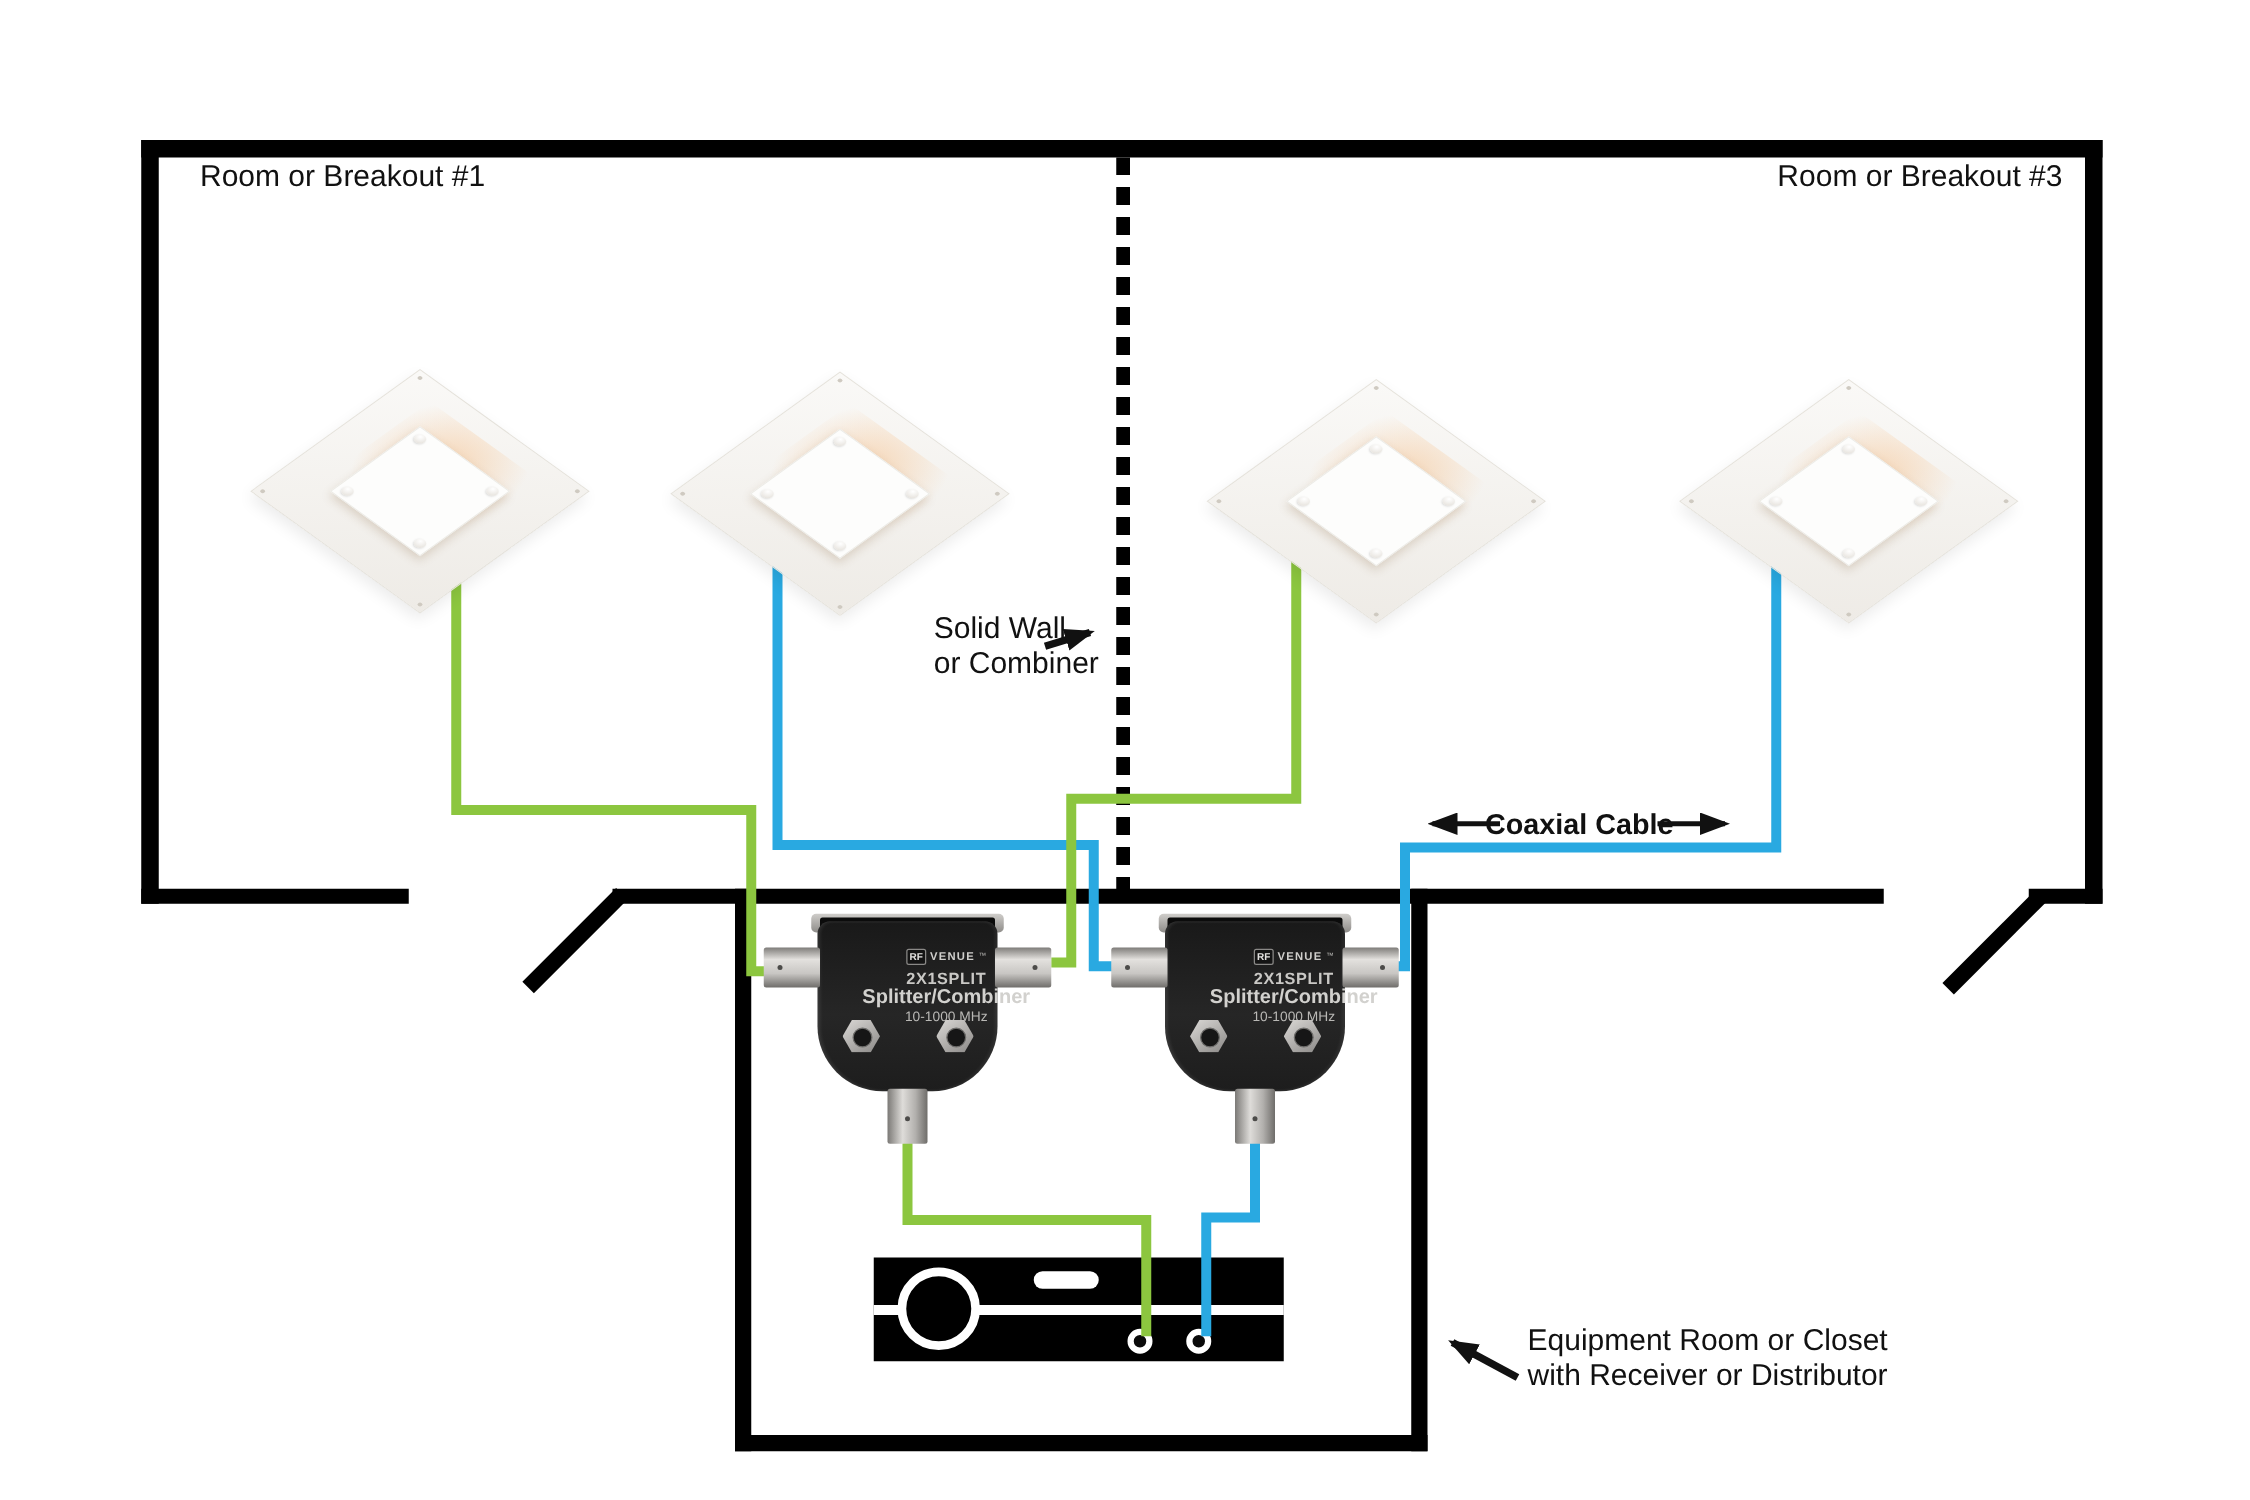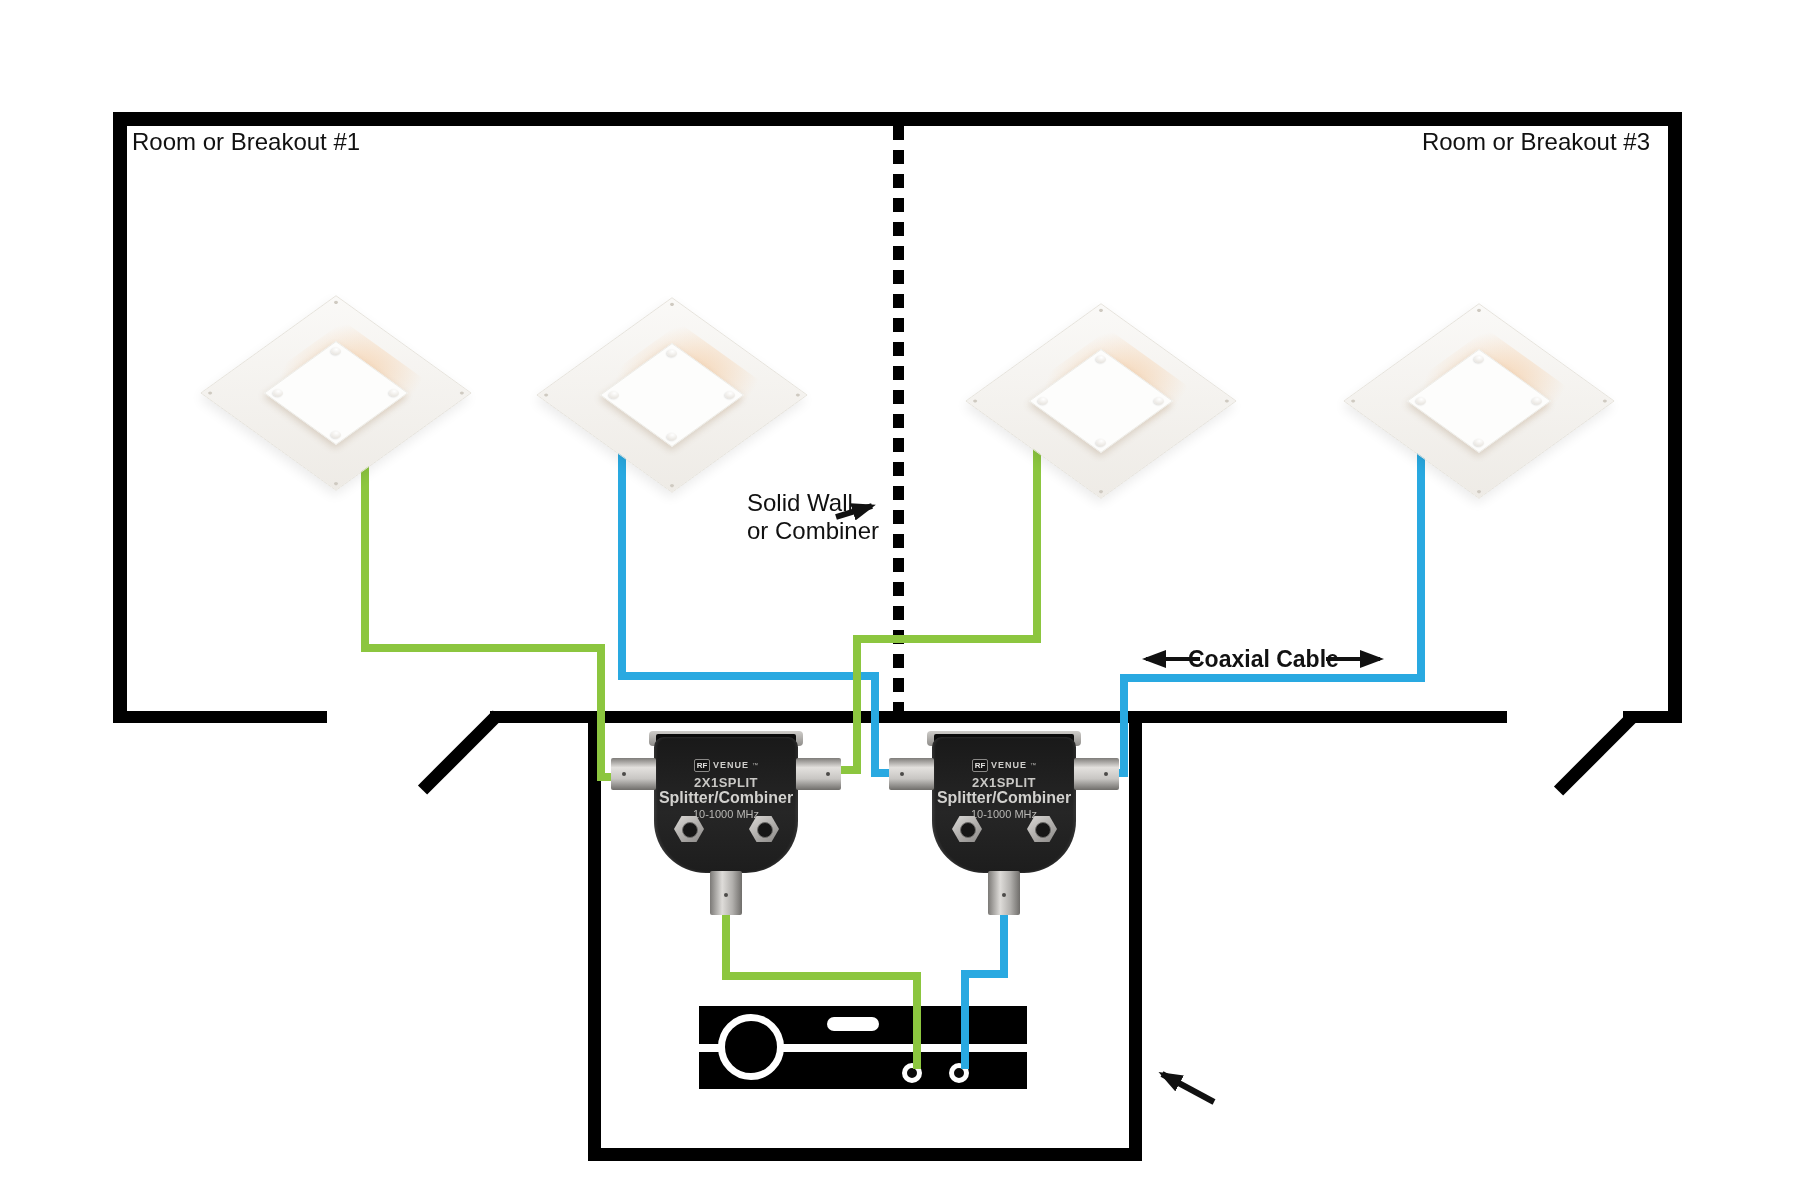--- a/index.html
+++ b/index.html
@@ -37,21 +37,21 @@
   .sp-body{position:absolute;left:43px;top:6px;width:144px;height:136px;
     border-radius:10px 10px 52px 52px;
     background:linear-gradient(180deg,#191919,#262626 55%,#1d1d1d);
     box-shadow:inset 2px 0 3px rgba(255,255,255,0.10),inset -2px 0 3px rgba(255,255,255,0.07);}
   .bnc-h{position:absolute;top:27px;width:45px;height:32px;border-radius:2px;
     background:linear-gradient(to bottom,#7e7c79,#e3e1de 30%,#c8c6c3,#6f6d6a);}
   .bnc-h.l{left:0}.bnc-h.r{left:185px}
   .bnc-v{position:absolute;left:99px;top:140px;width:32px;height:44px;border-radius:2px;
     background:linear-gradient(to right,#7b7976,#dedcd9 38%,#b2b0ad 70%,#6f6d6a);}
   .bnc-pin{position:absolute;width:4px;height:4px;border-radius:50%;background:#4c4b49;}
-  .sp-txt{position:absolute;left:0;width:100%;text-align:center;color:#c9c8c5;}
+  .sp-txt{position:absolute;left:0;width:100%;text-align:center;color:#c9c8c5;padding-left:31px;}
   .sp-logo{top:28px;height:12px;display:flex;justify-content:center;align-items:center;gap:3px;}
   .sp-rf{display:inline-block;width:14px;height:11px;line-height:11px;font-size:8px;font-weight:bold;
     color:#e2e1df;background:#141414;border:1px solid #8a8987;border-radius:2px;text-align:center;}
   .sp-venue{font-size:9px;font-weight:bold;letter-spacing:1px;color:#cfcecb;}
   .sp-tm{font-size:6px;vertical-align:top;color:#b5b4b1;}
   .sp-model{top:44px;font-size:13px;font-weight:bold;letter-spacing:0.5px;}
   .sp-name{top:58px;font-size:16px;font-weight:bold;color:#d2d1ce;}
   .sp-range{top:77px;font-size:11px;color:#b9b8b5;}
   .hexnut{position:absolute;top:85px;width:30px;height:26px;
     clip-path:polygon(25% 0,75% 0,100% 50%,75% 100%,25% 100%,0 50%);
@@ -230,21 +230,25 @@
       <div class="ant-glow"></div>
       <div class="ant-inner">
         <div class="dome tl"></div>
           <div class="dome tr"></div>
           <div class="dome bl"></div>
           <div class="dome br"></div>
       </div>
     </div>
   </div>
 
-  <div class="label" style="left:132px;top:128px;text-align:center;">Room or Breakout #1</div>
+  <div class="label" style="left:160px;top:128px;text-align:center;">Room or Breakout #1</div>
   <div class="label" style="right:150px;top:128px;">Room or Breakout #3</div>
   <div class="label" style="left:747px;top:489px;">
     <div>Solid Wall</div>
     <div>or Combiner</div>
   </div>
   <div class="label" style="left:1188px;top:645px;width:150px;text-align:center;font-size:23px;font-weight:bold;">Coaxial Cable</div>
+  <div class="label" style="left:1222px;top:1059px;">
+    <div>Equipment Room or Closet</div>
+    <div>with Receiver or Distributor</div>
+  </div>
 
 </div>
 
 </body></html>

